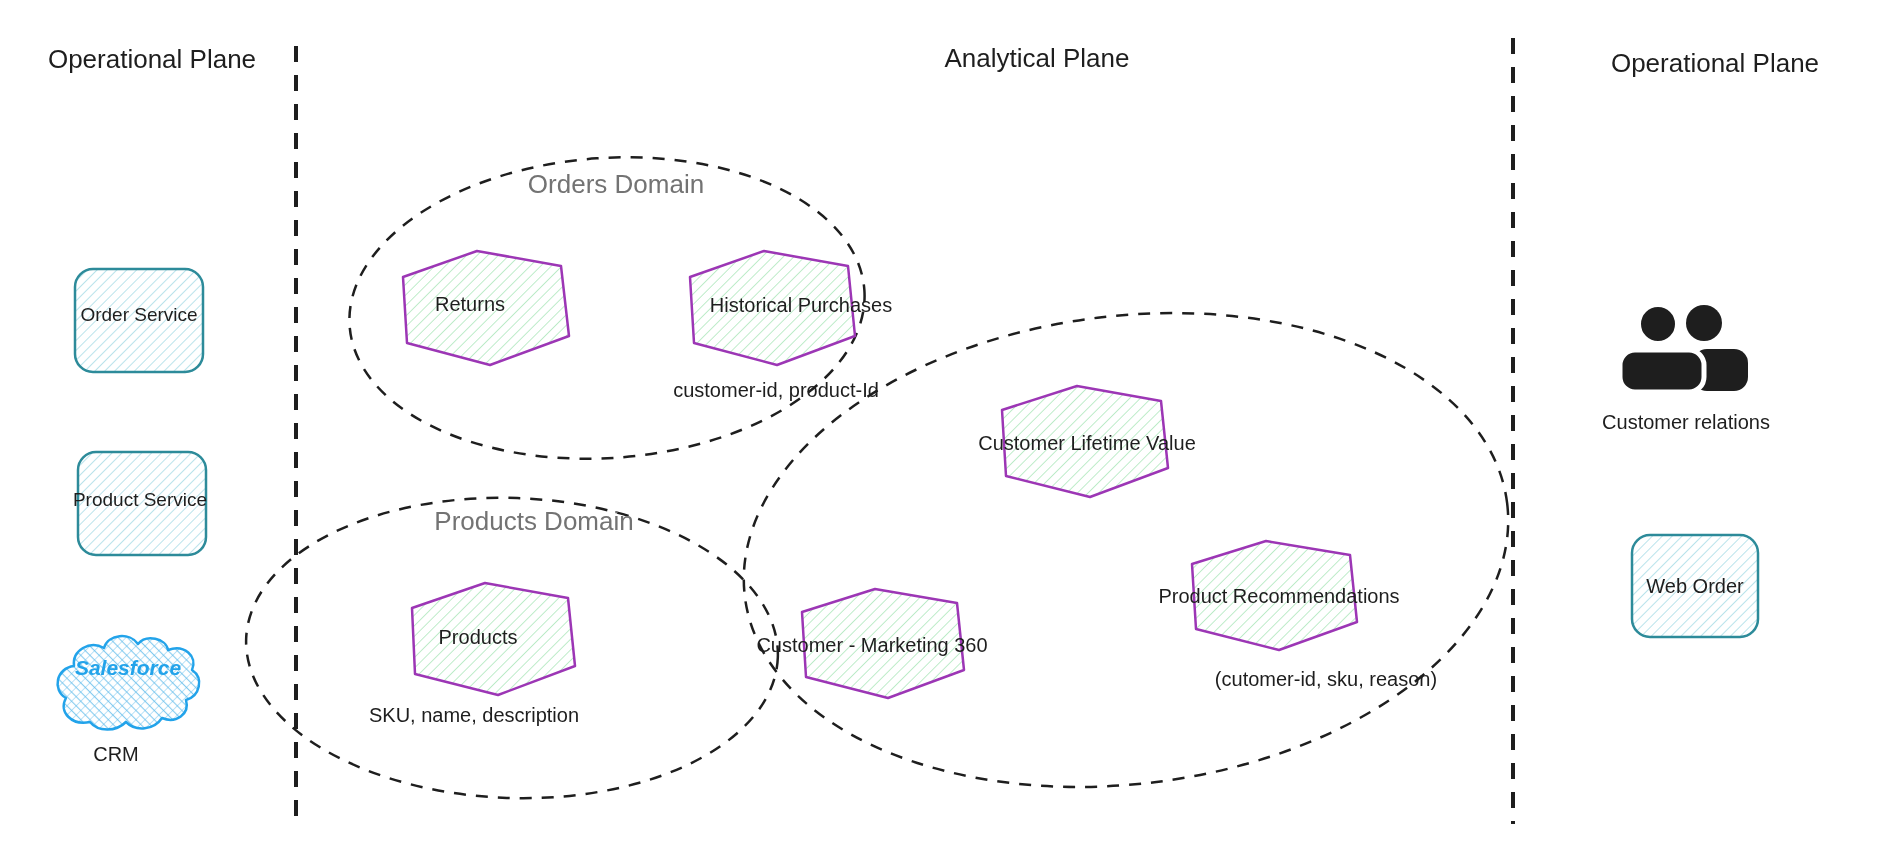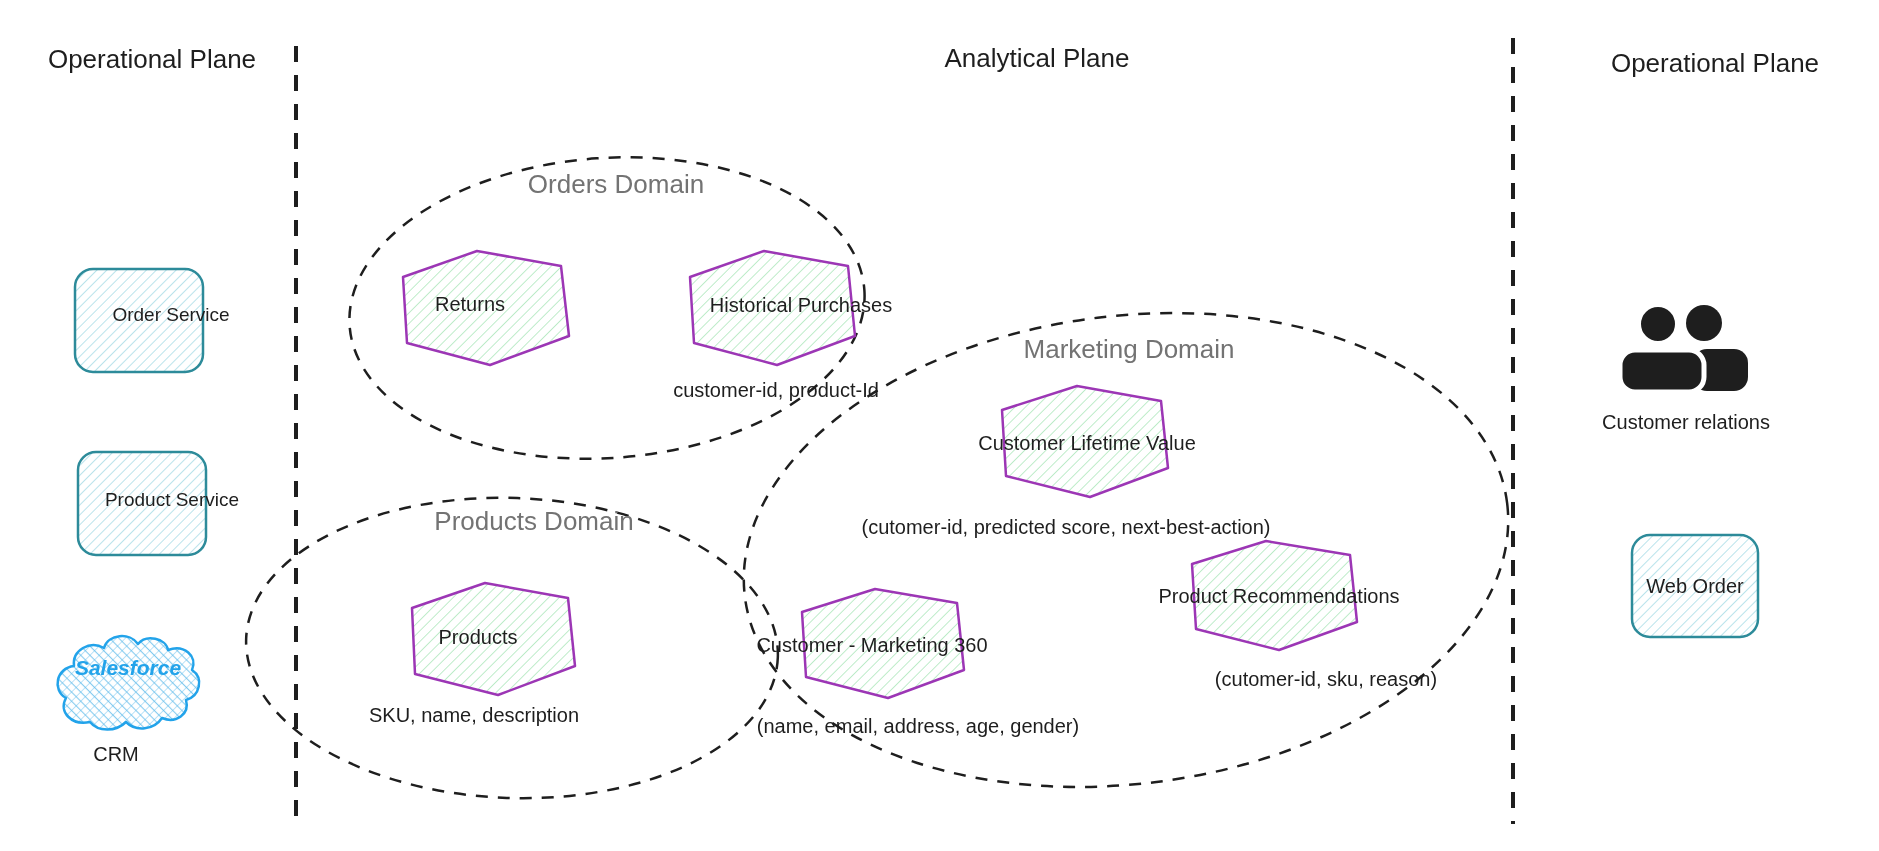--- a/index.html
+++ b/index.html
@@ -7,21 +7,21 @@
     position:relative; width:1879px; height:824px; background:#ffffff;
     font-family:"Liberation Sans", sans-serif; color:#1e1e1e; overflow:hidden;
   }
   svg.layer { position:absolute; left:0; top:0; }
   .lbl {
     position:absolute; transform:translate(-50%,-50%);
     white-space:nowrap; font-size:20px; line-height:1.2; color:#1e1e1e;
   }
   .title  { font-size:26px; font-weight:500; }
   .domain { font-size:26px; font-weight:500; color:#737373; }
-  .svc    { font-size:19px;margin-left:32px; }
+  .svc    { font-size:19px; }
   .sf     { font-style:italic; font-weight:700; font-size:21px; color:#22a3ea; }
 </style>
 </head>
 <body>
 
 <div class="canvas">
 
   <svg class="layer" width="1879" height="851" viewBox="0 0 1879 851">
     <defs>
       <pattern id="greenHatch" patternUnits="userSpaceOnUse" width="7.5" height="7.5" patternTransform="rotate(45)">
@@ -80,25 +80,22 @@
 
   <div class="lbl domain" style="left:616px; top:185px">Orders Domain</div>
   <div class="lbl" style="left:470px; top:304px">Returns</div>
   <div class="lbl" style="left:801px; top:305px">Historical Purchases</div>
   <div class="lbl" style="left:776px; top:390px">customer-id, product-Id</div>
 
   <div class="lbl domain" style="left:534px; top:522px">Products Domain</div>
   <div class="lbl" style="left:478px; top:637px">Products</div>
   <div class="lbl" style="left:474px; top:715px">SKU, name, description</div>
 
-  <div class="lbl domain" style="left:1129px; top:350px">Marketing Domain</div>
   <div class="lbl" style="left:1087px; top:443px">Customer Lifetime Value</div>
-  <div class="lbl" style="left:1066px; top:527px">(cutomer-id, predicted score, next-best-action)</div>
   <div class="lbl" style="left:872px; top:645px">Customer - Marketing 360</div>
-  <div class="lbl" style="left:918px; top:726px">(name, email, address, age, gender)</div>
   <div class="lbl" style="left:1279px; top:596px">Product Recommendations</div>
   <div class="lbl" style="left:1326px; top:679px">(cutomer-id, sku, reason)</div>
 
   <div class="lbl svc" style="left:139px; top:315px">Order Service</div>
   <div class="lbl svc" style="left:140px; top:500px">Product Service</div>
   <div class="lbl sf" style="left:128px; top:668px">Salesforce</div>
   <div class="lbl" style="left:116px; top:754px">CRM</div>
 
   <div class="lbl" style="left:1686px; top:422px">Customer relations</div>
   <div class="lbl" style="left:1695px; top:586px">Web Order</div>

